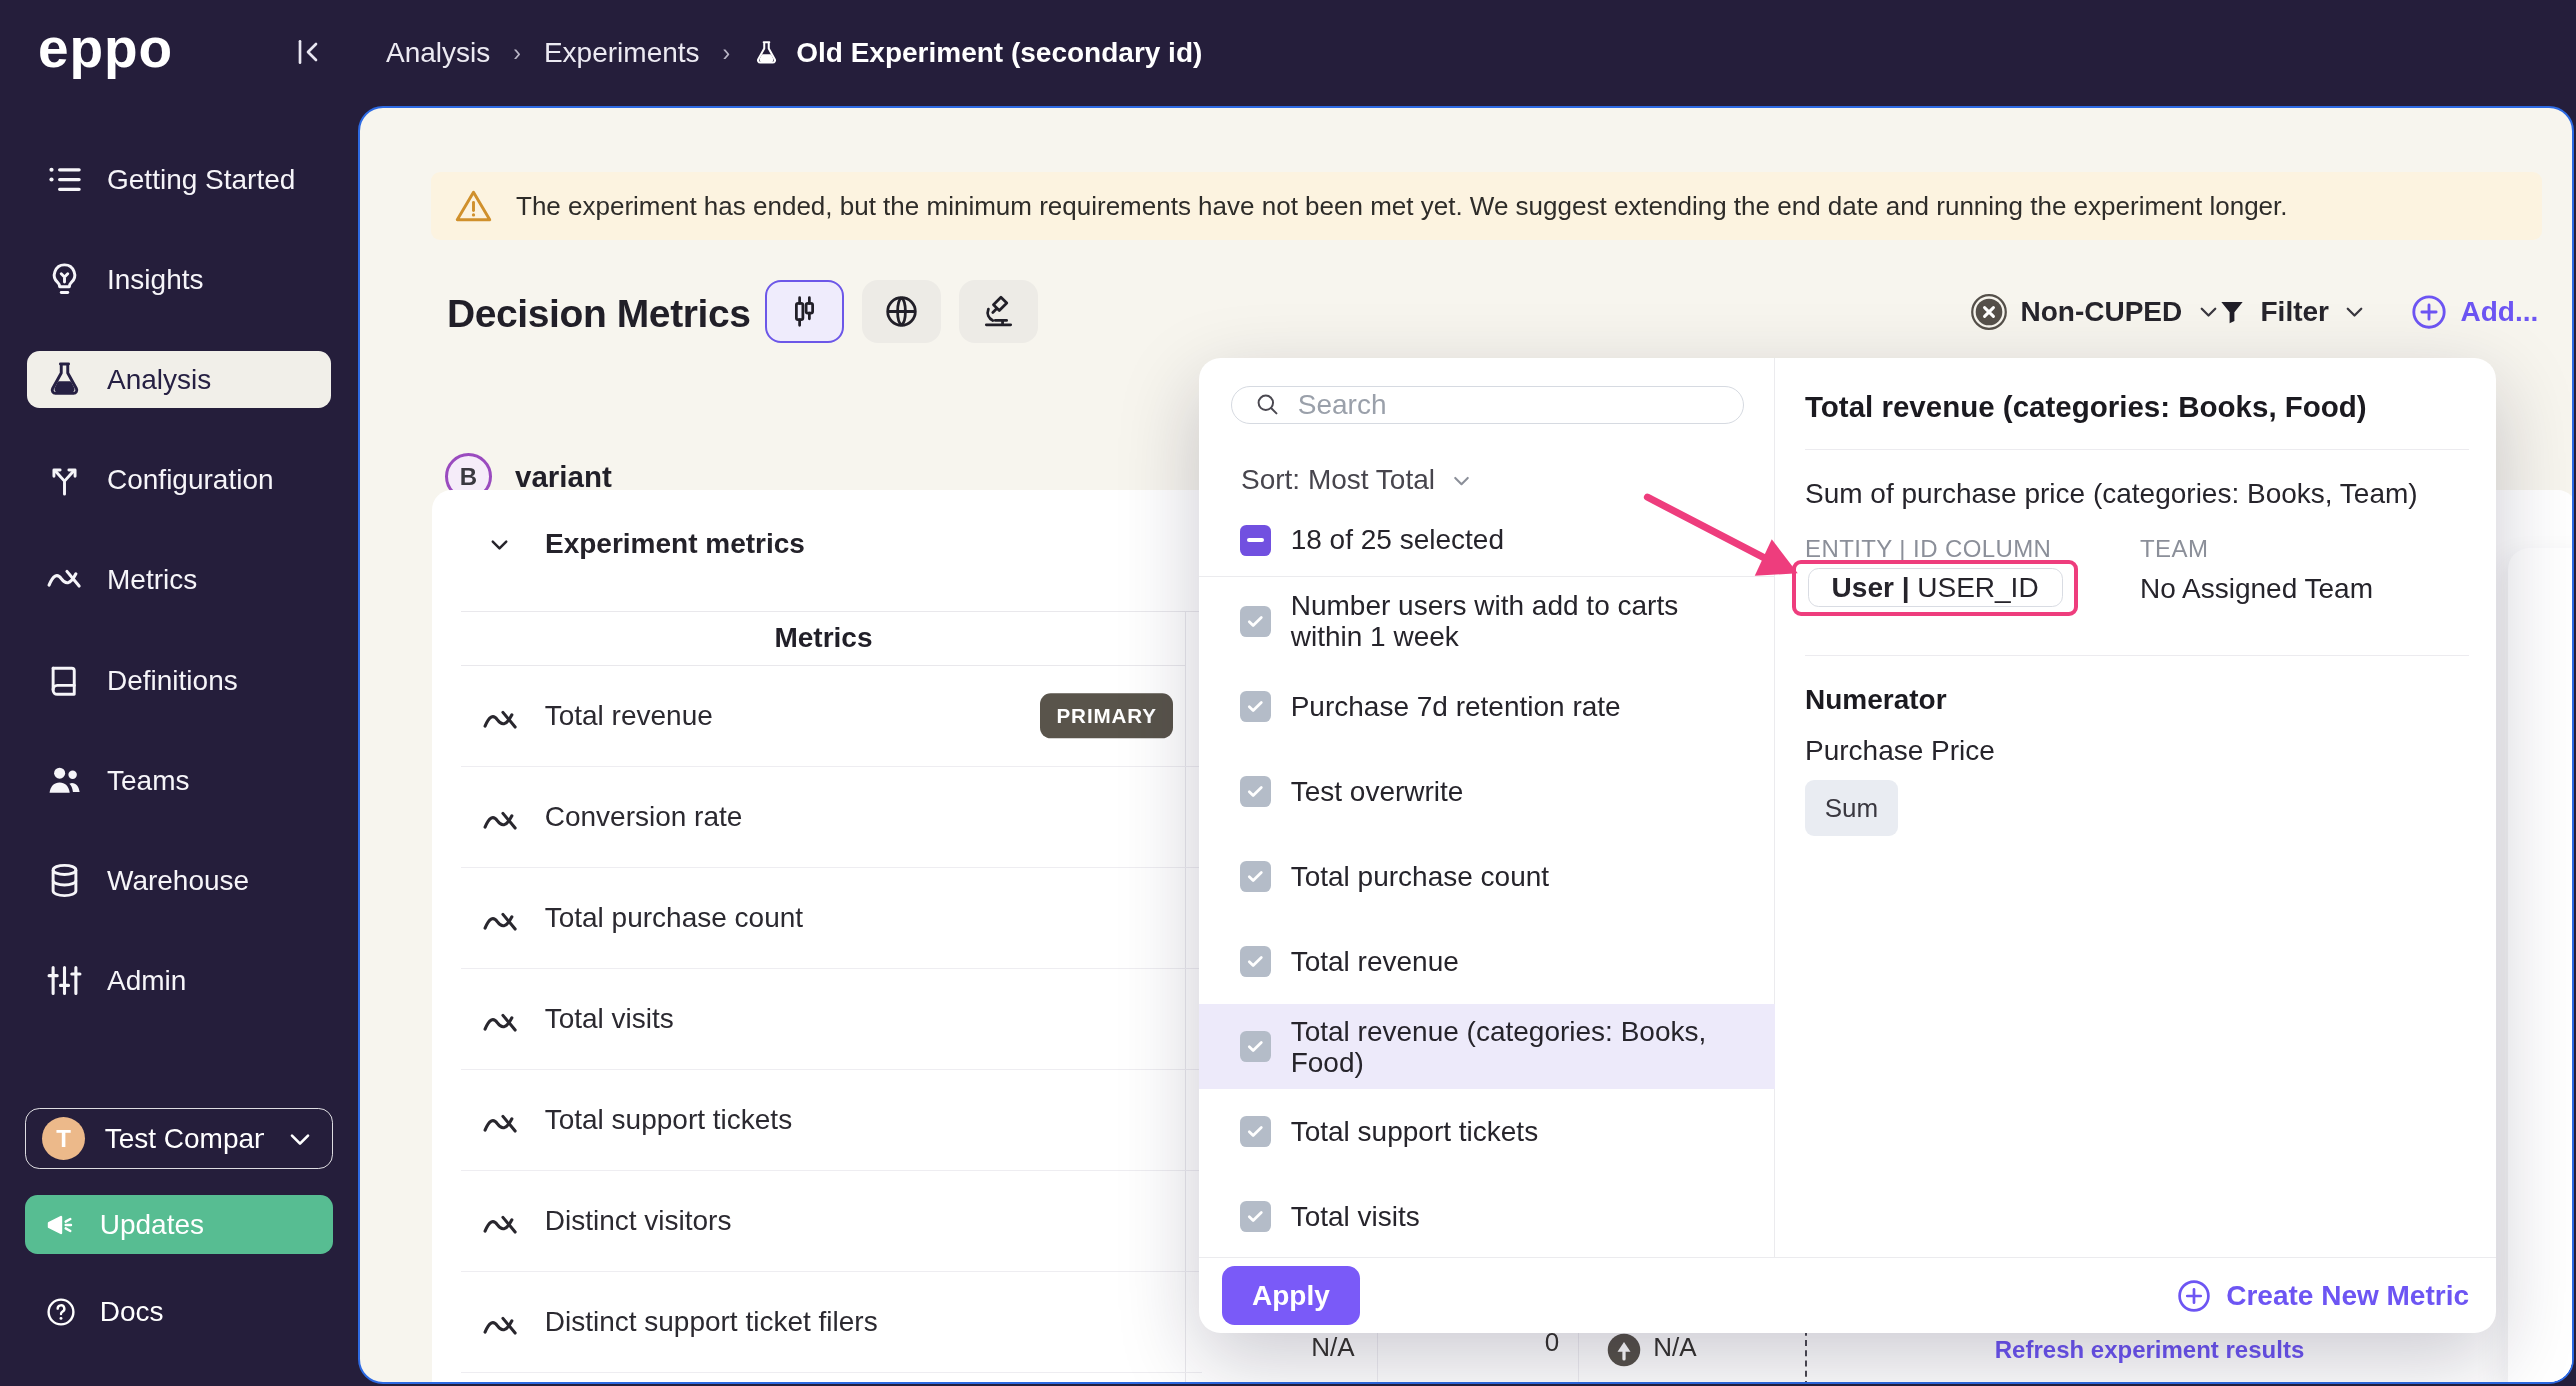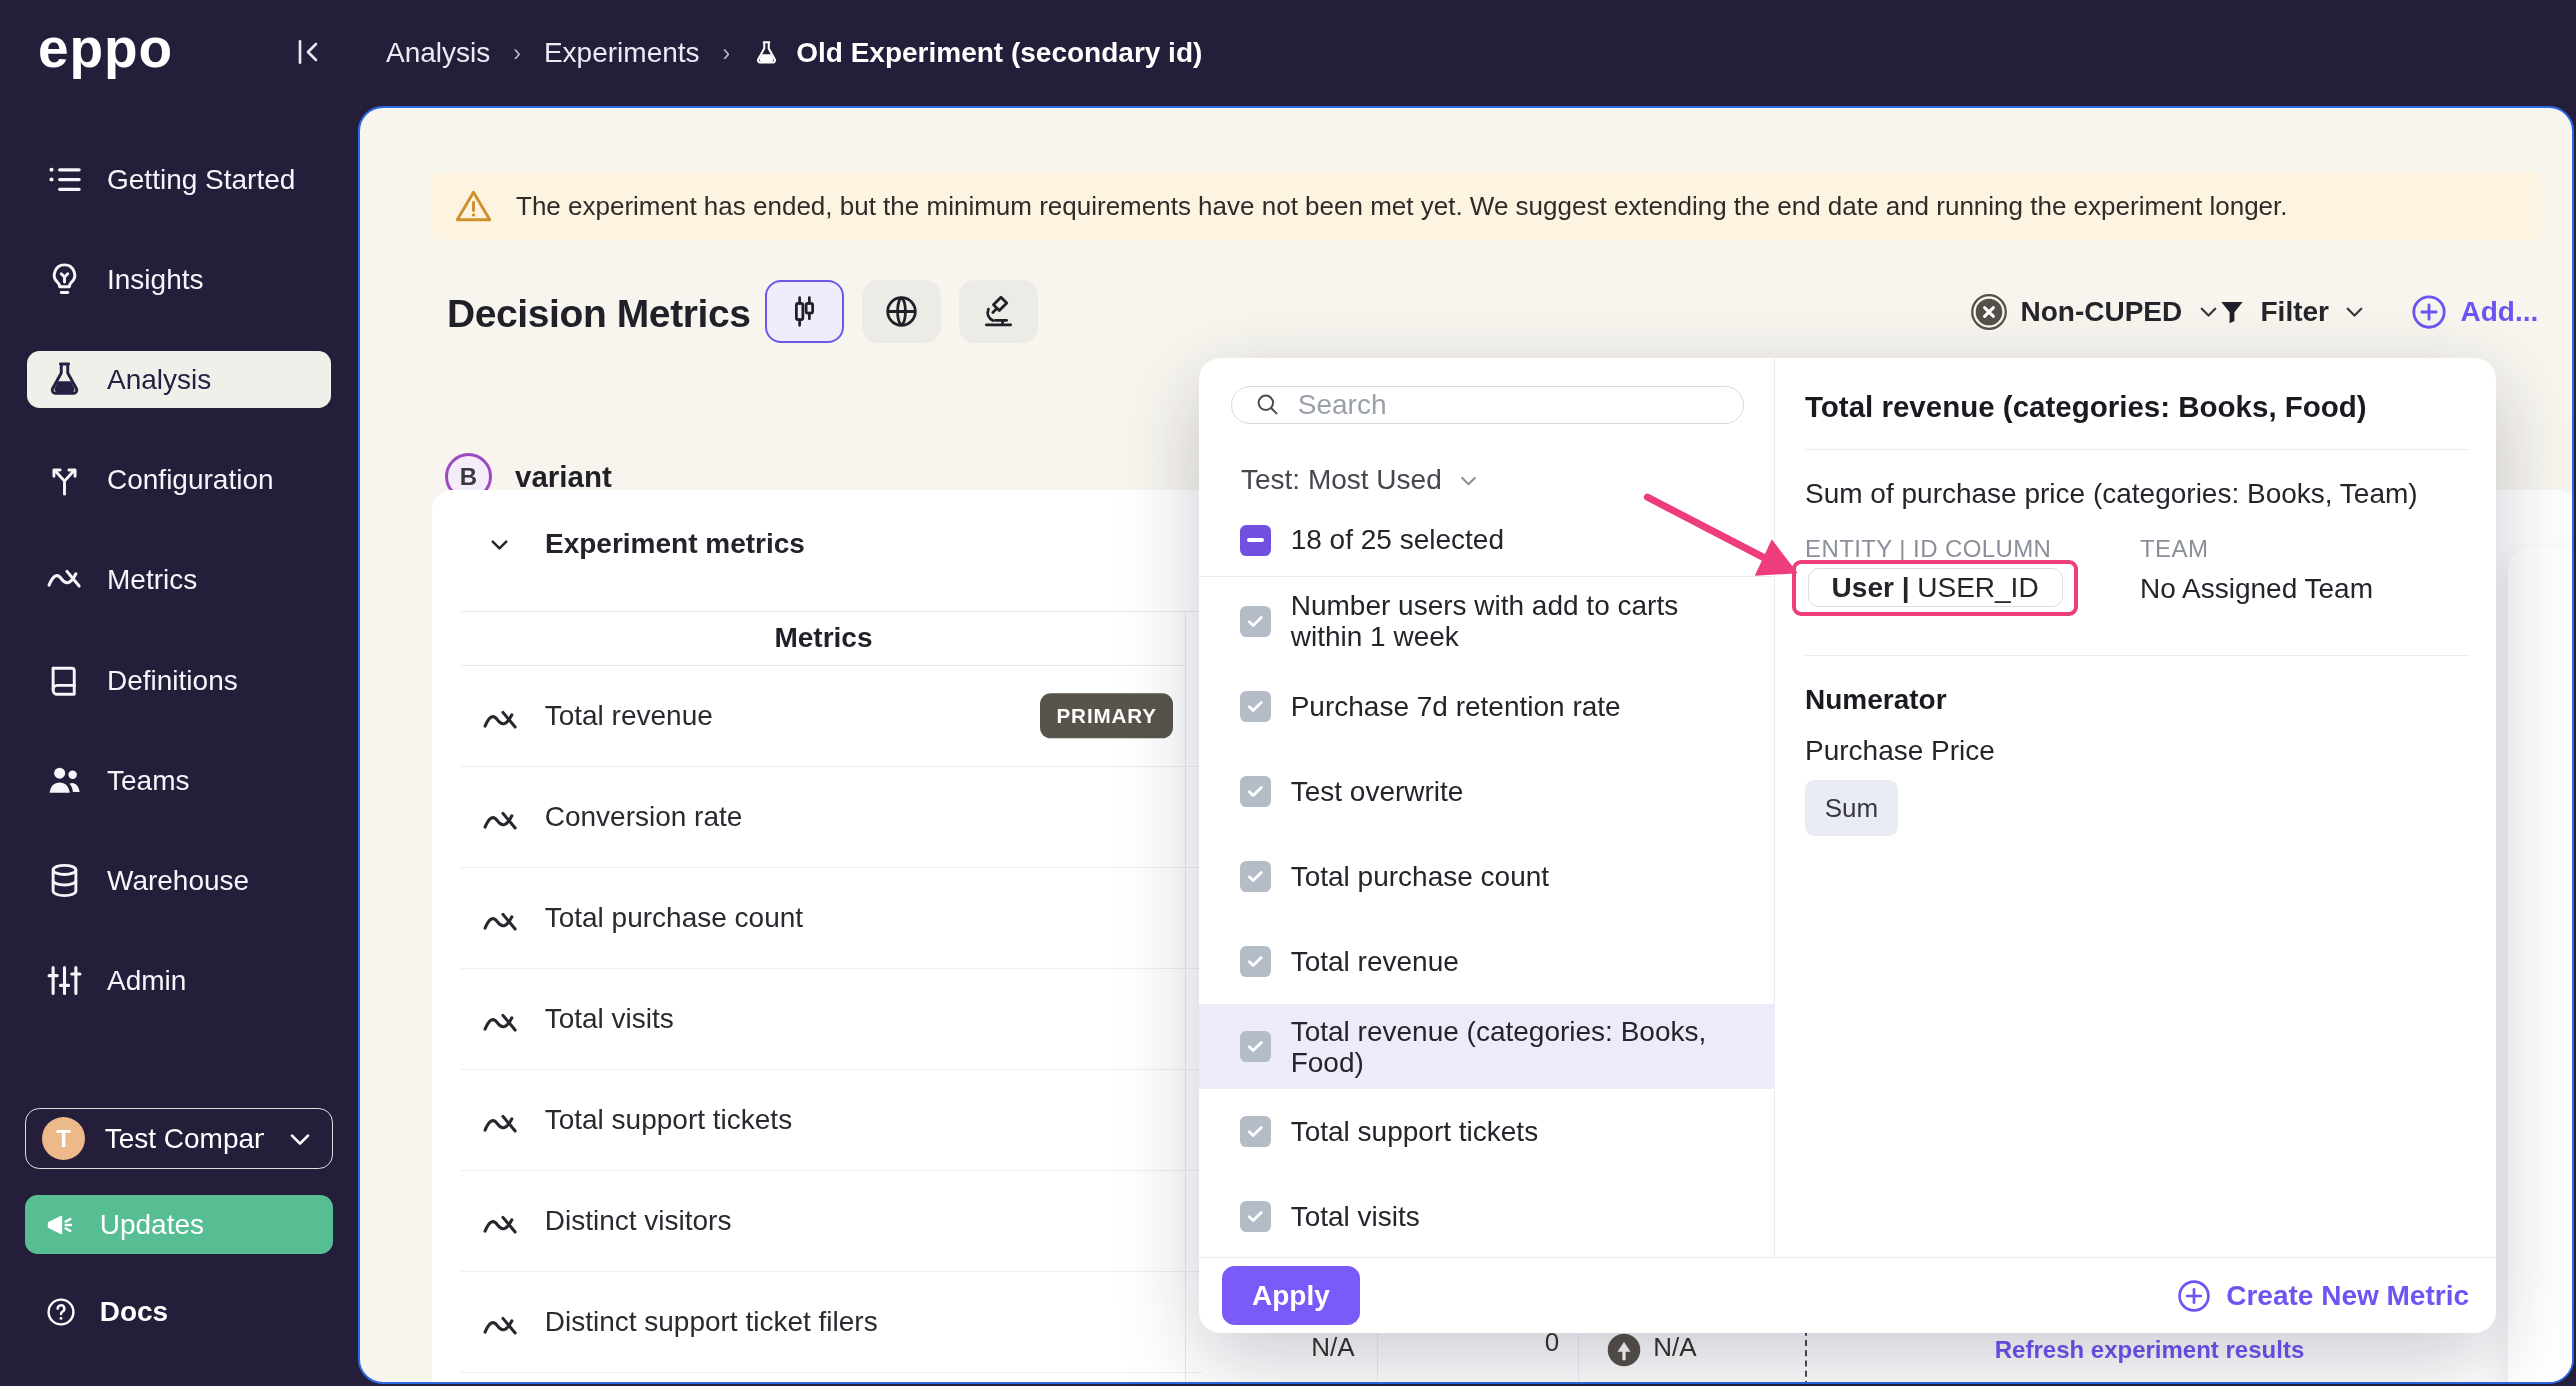--- a/index.html
+++ b/index.html
@@ -26,21 +26,21 @@
   
   .sidebar{position:absolute;left:0;top:106px;width:358px;bottom:0;background:var(--sidebar-bg);color:#f6f5f9;}
   .side-item{position:absolute;left:27px;width:304px;height:57px;display:flex;align-items:center;gap:23px;padding:0 18px;border-radius:12.5px;font-size:28px;font-weight:500;cursor:pointer;}
   .side-item .ic{width:39px;height:39px;flex:0 0 39px;color:#f6f5f9;}
   .side-item.active{background:#f1efe9;color:#262043;}
   .side-item.active .ic{color:#262043;}
   .company-pill{position:absolute;left:25px;top:1002px;width:308px;height:61px;border:1.8px solid rgba(255,255,255,.85);border-radius:14.3px;display:flex;align-items:center;gap:19.7px;padding:0 16px;cursor:pointer;}
   .company-avatar{width:43px;height:43px;border-radius:50%;background:var(--avatar-peach);color:#fff;font-size:24px;font-weight:700;display:flex;align-items:center;justify-content:center;}
   .company-name{font-size:28px;font-weight:500;color:#fff;flex:1;white-space:nowrap;overflow:hidden;}
   .updates-pill{position:absolute;left:25px;top:1089px;width:308px;height:59px;background:var(--updates-green);border-radius:12.5px;display:flex;align-items:center;gap:23px;padding:0 19.7px;color:#fff;font-size:28px;font-weight:500;cursor:pointer;}
-  .docs-item{position:absolute;left:25px;top:1179px;width:308px;height:54px;display:flex;align-items:center;gap:23px;padding:0 19.7px;color:#fff;font-size:28px;font-weight:700;cursor:pointer;}
+  .docs-item{position:absolute;left:25px;top:1179px;width:308px;height:54px;display:flex;align-items:center;gap:23px;padding:0 19.7px;color:#fff;font-size:28px;font-weight:400;cursor:pointer;}
   .ic28{width:32px;height:32px;}
 
   
   .main-card{position:absolute;left:358px;top:106px;right:1.8px;bottom:1.8px;background:var(--card-bg);border:2.7px solid var(--card-border);border-radius:25px;overflow:hidden;}
   .banner{position:absolute;left:71px;top:64px;width:2111px;height:68px;background:var(--banner-bg);border-radius:9px;display:flex;align-items:center;gap:23px;padding:0 23px;}
   .banner .ic{width:39px;height:39px;color:var(--warning-icon);}
   .banner-text{font-size:26px;color:#2e2c29;}
   .page-title{position:absolute;left:87px;top:184px;font-size:39px;font-weight:700;color:#211f28;letter-spacing:-0.4px;}
   .seg-group{position:absolute;left:405px;top:172px;display:flex;gap:18px;}
   .seg-btn{width:79px;height:63px;border-radius:16px;background:#edebe6;display:flex;align-items:center;justify-content:center;color:#211f28;cursor:pointer;border:2.7px solid transparent;}
@@ -440,21 +440,21 @@
     <div class="search-box">
       <span class="ic">
           <svg viewBox="0 0 24 24" fill="none" stroke="currentColor" stroke-width="1.8" stroke-linecap="round">
             <circle cx="10.8" cy="10.8" r="6.6"></circle>
             <path d="M15.6 15.6L20.5 20.5"></path>
           </svg>
         </span>
       <input class="search-input" type="text" placeholder="Search" style="">
     </div>
     <div class="sort-row">
-      <span>Test: Most Used</span>
+      <span>Sort: Most Total</span>
       <svg class="chev" viewBox="0 0 24 24" fill="none" stroke="currentColor" stroke-width="2" stroke-linecap="round" stroke-linejoin="round">
           <path d="M6 9.5l6 6 6-6"></path>
         </svg>
     </div>
     <div class="selectall-row">
       <span class="cb cb-ind">
           <span class="bar"></span>
         </span>
       <span class="selectall-label">18 of 25 selected</span>
     </div>

